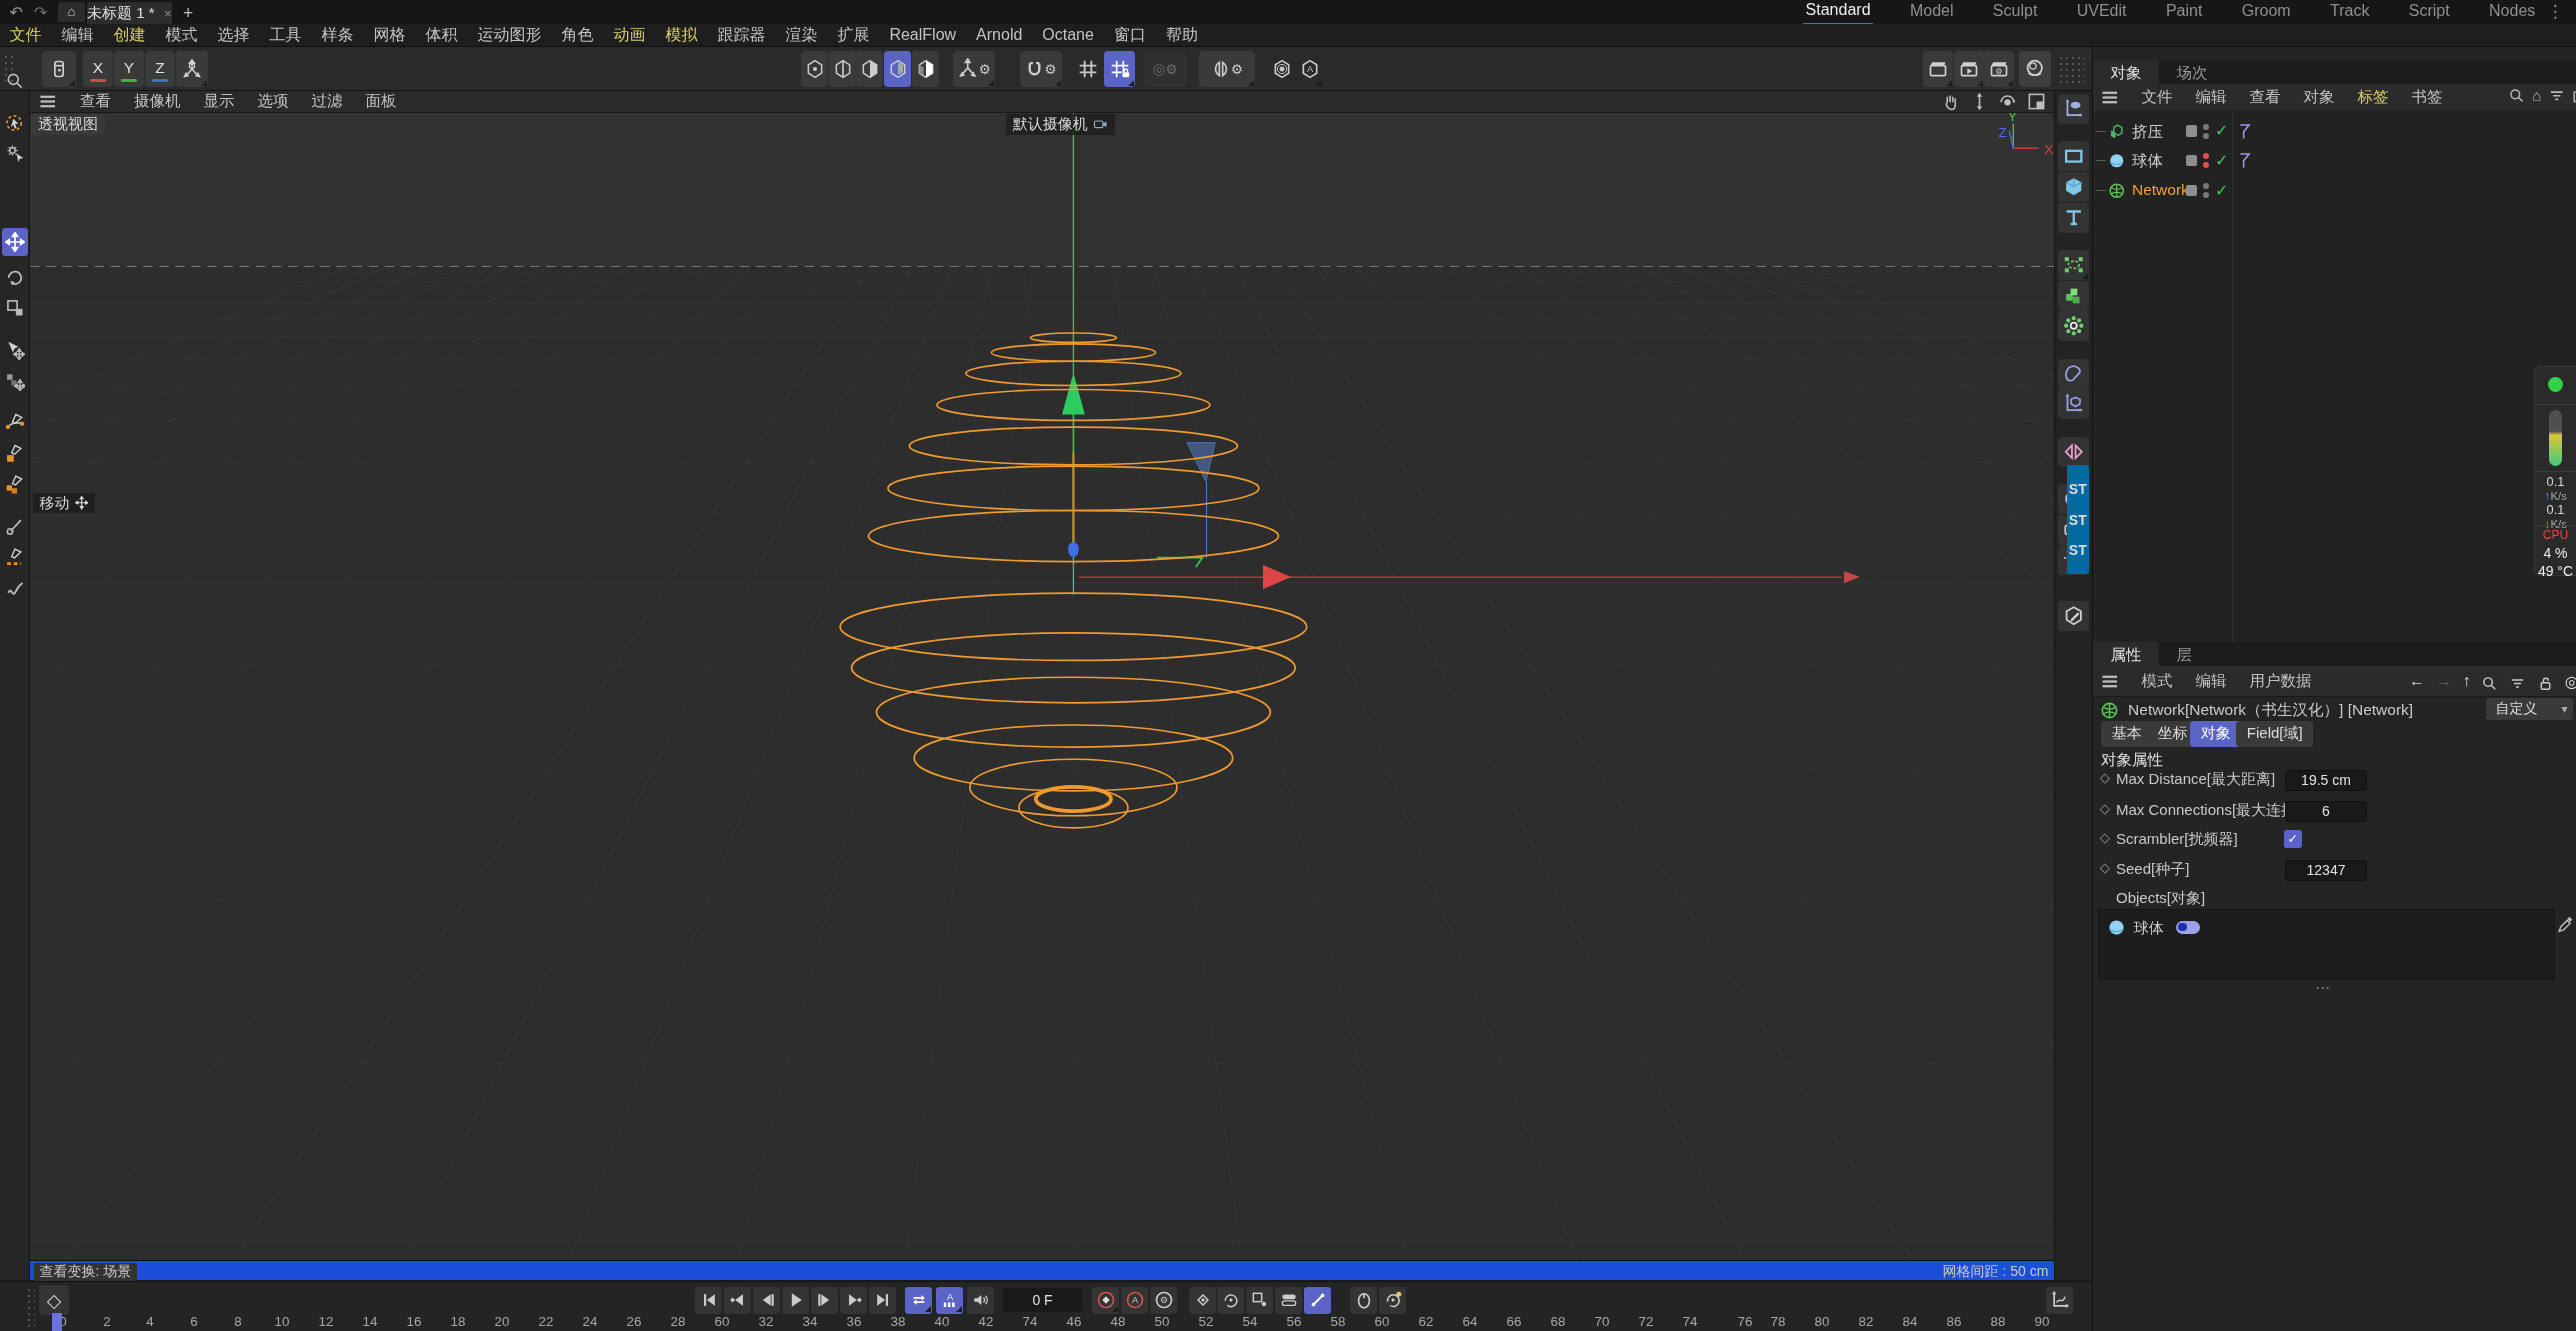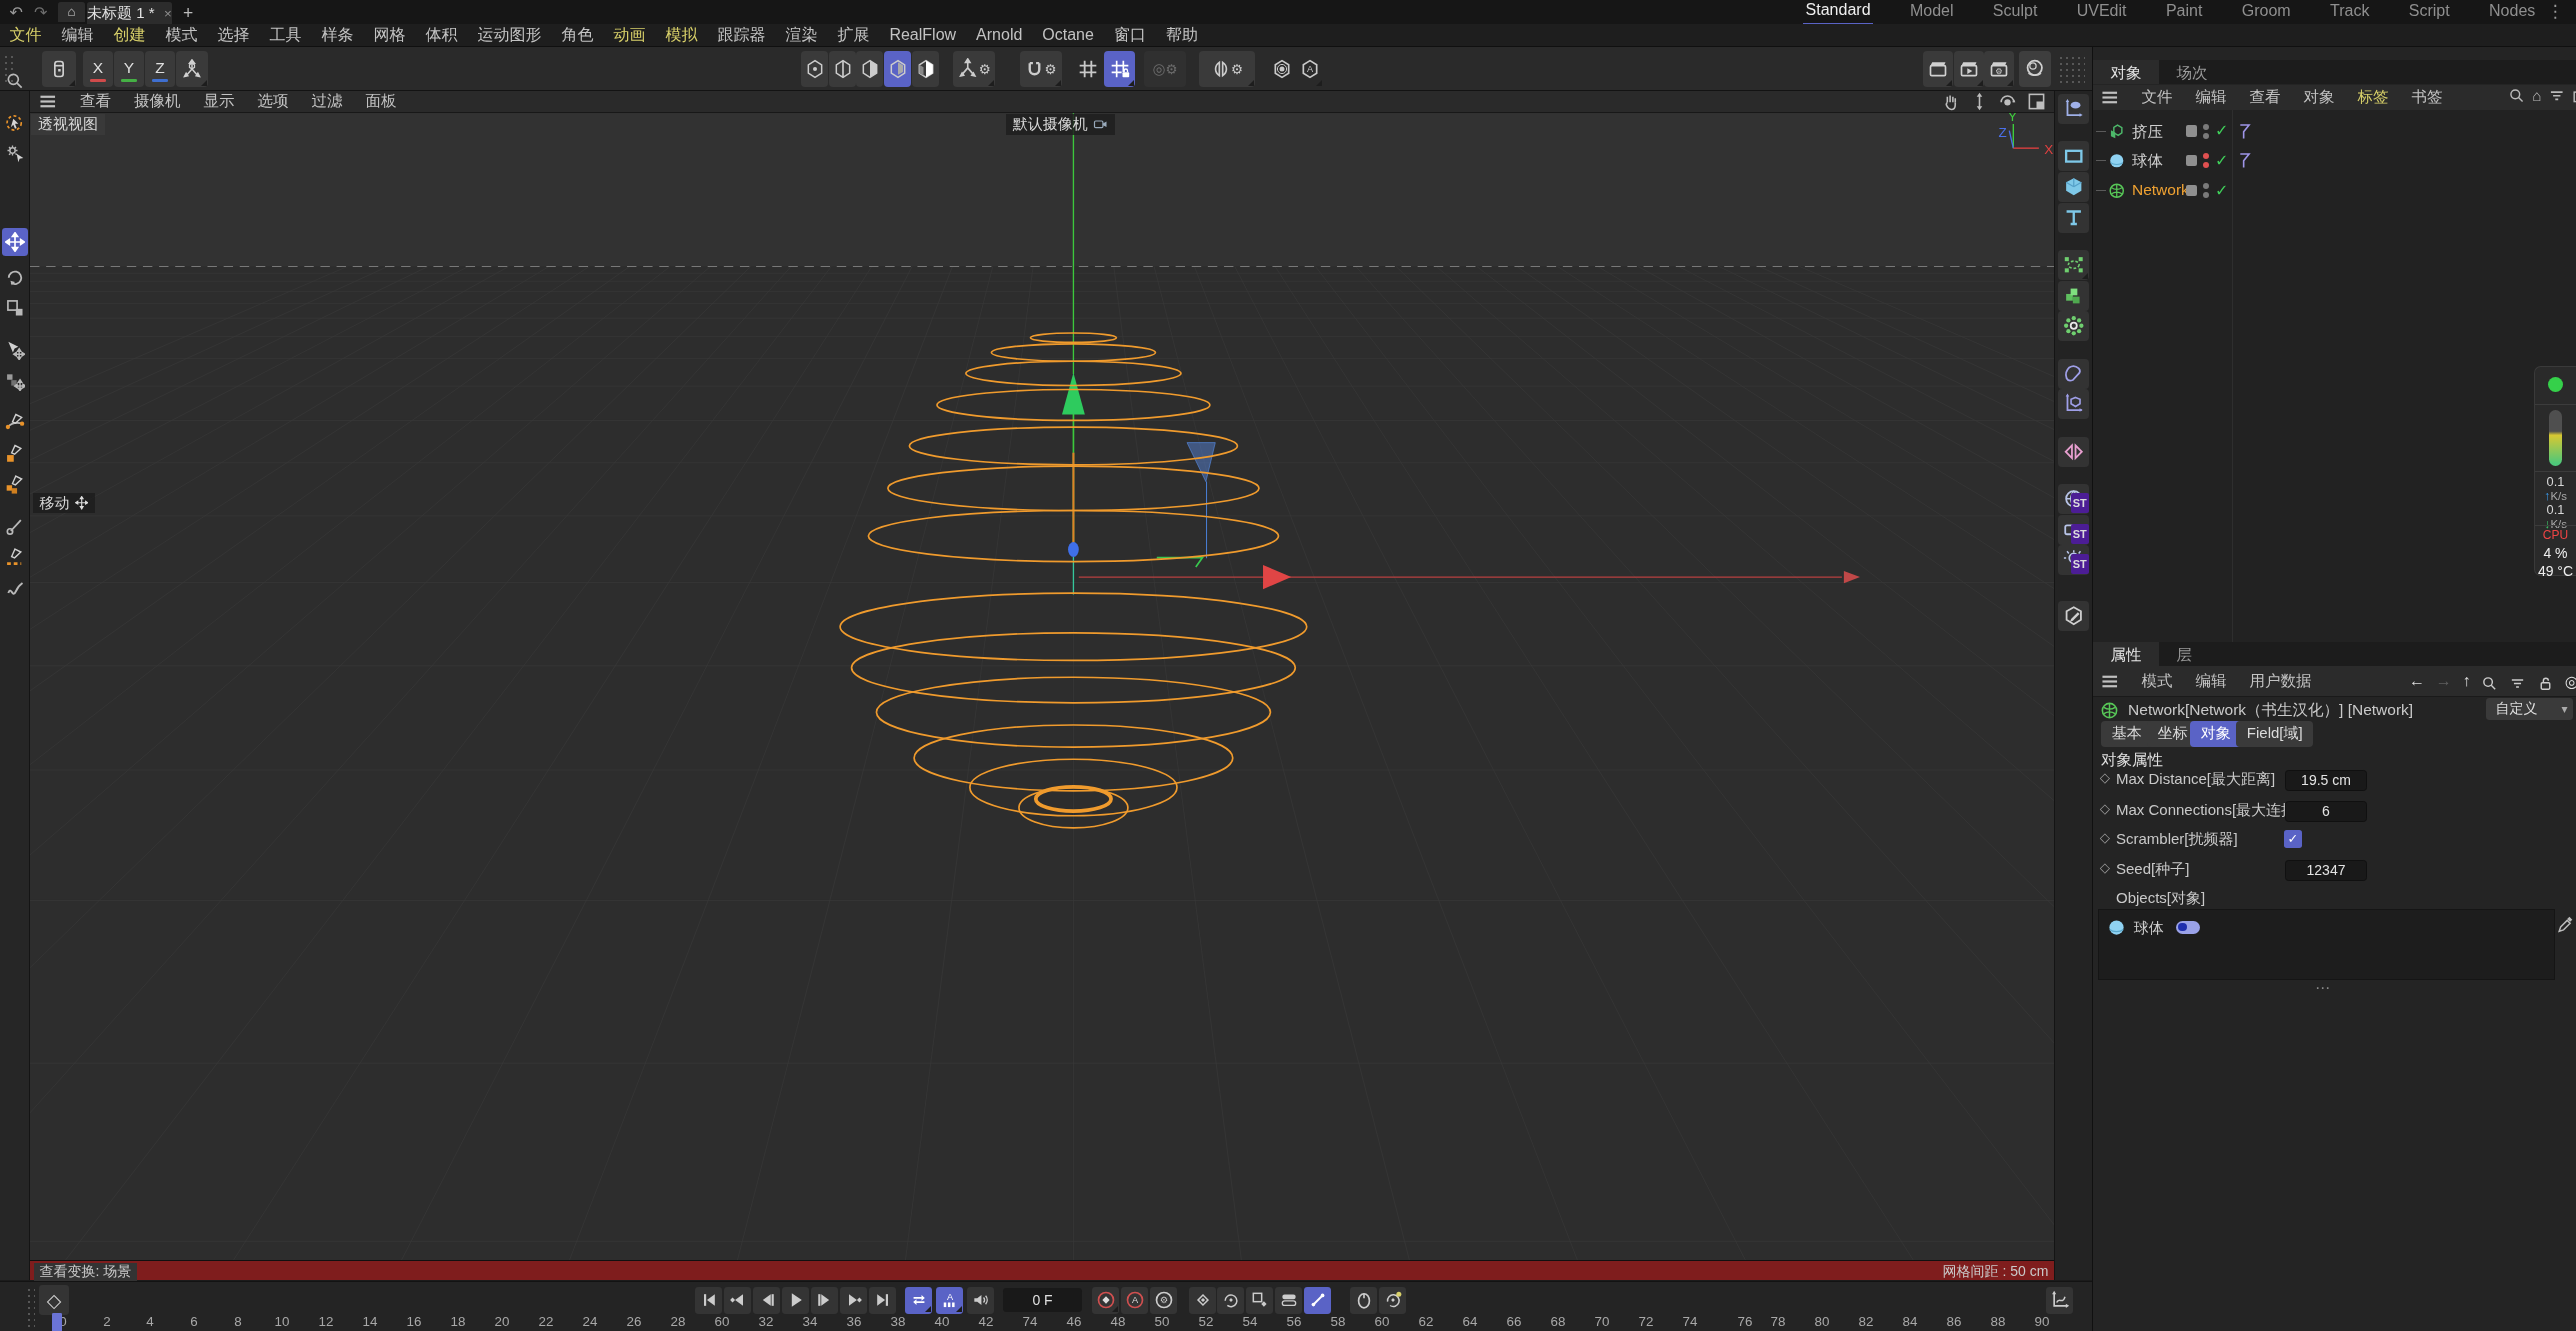--- a/index.html
+++ b/index.html
@@ -38,28 +38,28 @@
   #left-toolbar { left:0; top:91px; width:30px; height:1189px; background:#262626; border-right:0.7px solid #141414; }
   .ltbtn { position:absolute; left:2px; width:25.5px; height:28px; border-radius:3.4px; display:flex; align-items:center; justify-content:center;}
   .ltbtn.active { background:var(--accent); }
 
   
   #vp-menu { left:30px; top:91px; width:2025px; height:21.5px; background:#2a2a2a; display:flex; align-items:center; gap:23px; padding-left:9.4px; border-bottom:0.7px solid #181818;}
   .vmi { font-size:15.5px; color:#c3c3c3; }
   #vp-nav { position:absolute; right:9.4px; top:1.3px; display:flex; gap:9.4px; }
   #vp-canvas { left:30px; top:113px; width:2025px; height:1148px; background:#2e2e2e; overflow:hidden; }
   .vp-chip { position:absolute; background:rgba(58,58,58,.92); color:#d8d8d8; font-size:15px; padding:0.7px 6.7px; display:flex; gap:5.4px; align-items:center;}
-  #vp-status { left:30px; top:1260px; width:2025px; height:20px; background:#7f1d1d; border-top:0.7px solid #101010; font-size:14px; color:#c9c9c9; }
+  #vp-status { left:30px; top:1260px; width:2025px; height:20px; background:#1d4ed8; border-top:0.7px solid #101010; font-size:14px; color:#c9c9c9; }
   #vp-status .l { position:absolute; left:4px; top:2px; background:#333; padding:0 5.4px;}
   #vp-status .r { position:absolute; right:6.7px; top:2px; }
 
   
   #right-tools { left:2054px; top:91px; width:38px; height:1189px; background:#232323; border-left:0.7px solid #141414;}
   .rtbtn { position:absolute; left:3.4px; width:31px; height:30px; background:#333; border-radius:4px; display:flex; align-items:center; justify-content:center;}
-  .rtbtn .badge { position:absolute; right:0.7px; bottom:0.7px; font-size:11px; background:#4c1d95; color:#dcdcdc; border-radius:2px; padding:4px 2px; font-weight:bold;}
+  .rtbtn .badge { position:absolute; right:0.7px; bottom:0.7px; font-size:14px; background:#0369a1; color:#dcdcdc; border-radius:2px; padding:16px 2px; font-weight:bold;}
 
   
   #right-panel { left:2092px; top:47px; width:484px; height:1285px; background:#242424; border-left:0.7px solid #101010;}
   .ptabs { position:absolute; left:0; width:484px; height:24px; background:#1c1c1c; display:flex; }
   .ptab { padding:2.7px 17.5px 0; font-size:15.5px; color:#9c9c9c; height:24px;}
   .ptab.active { background:#2b2b2b; color:#e4e4e4; }
   .pmenu { position:absolute; left:0; width:484px; background:#2b2b2b; display:flex; align-items:center; gap:23px; padding-left:8px; border-bottom:0.7px solid #1a1a1a;}
   .pmi { font-size:15.5px; color:#c3c3c3;}
   .pmi.hl { color:#d8d069; }
   #om-tree { position:absolute; left:0; top:63px; width:484px; height:532px; background:#222; }

